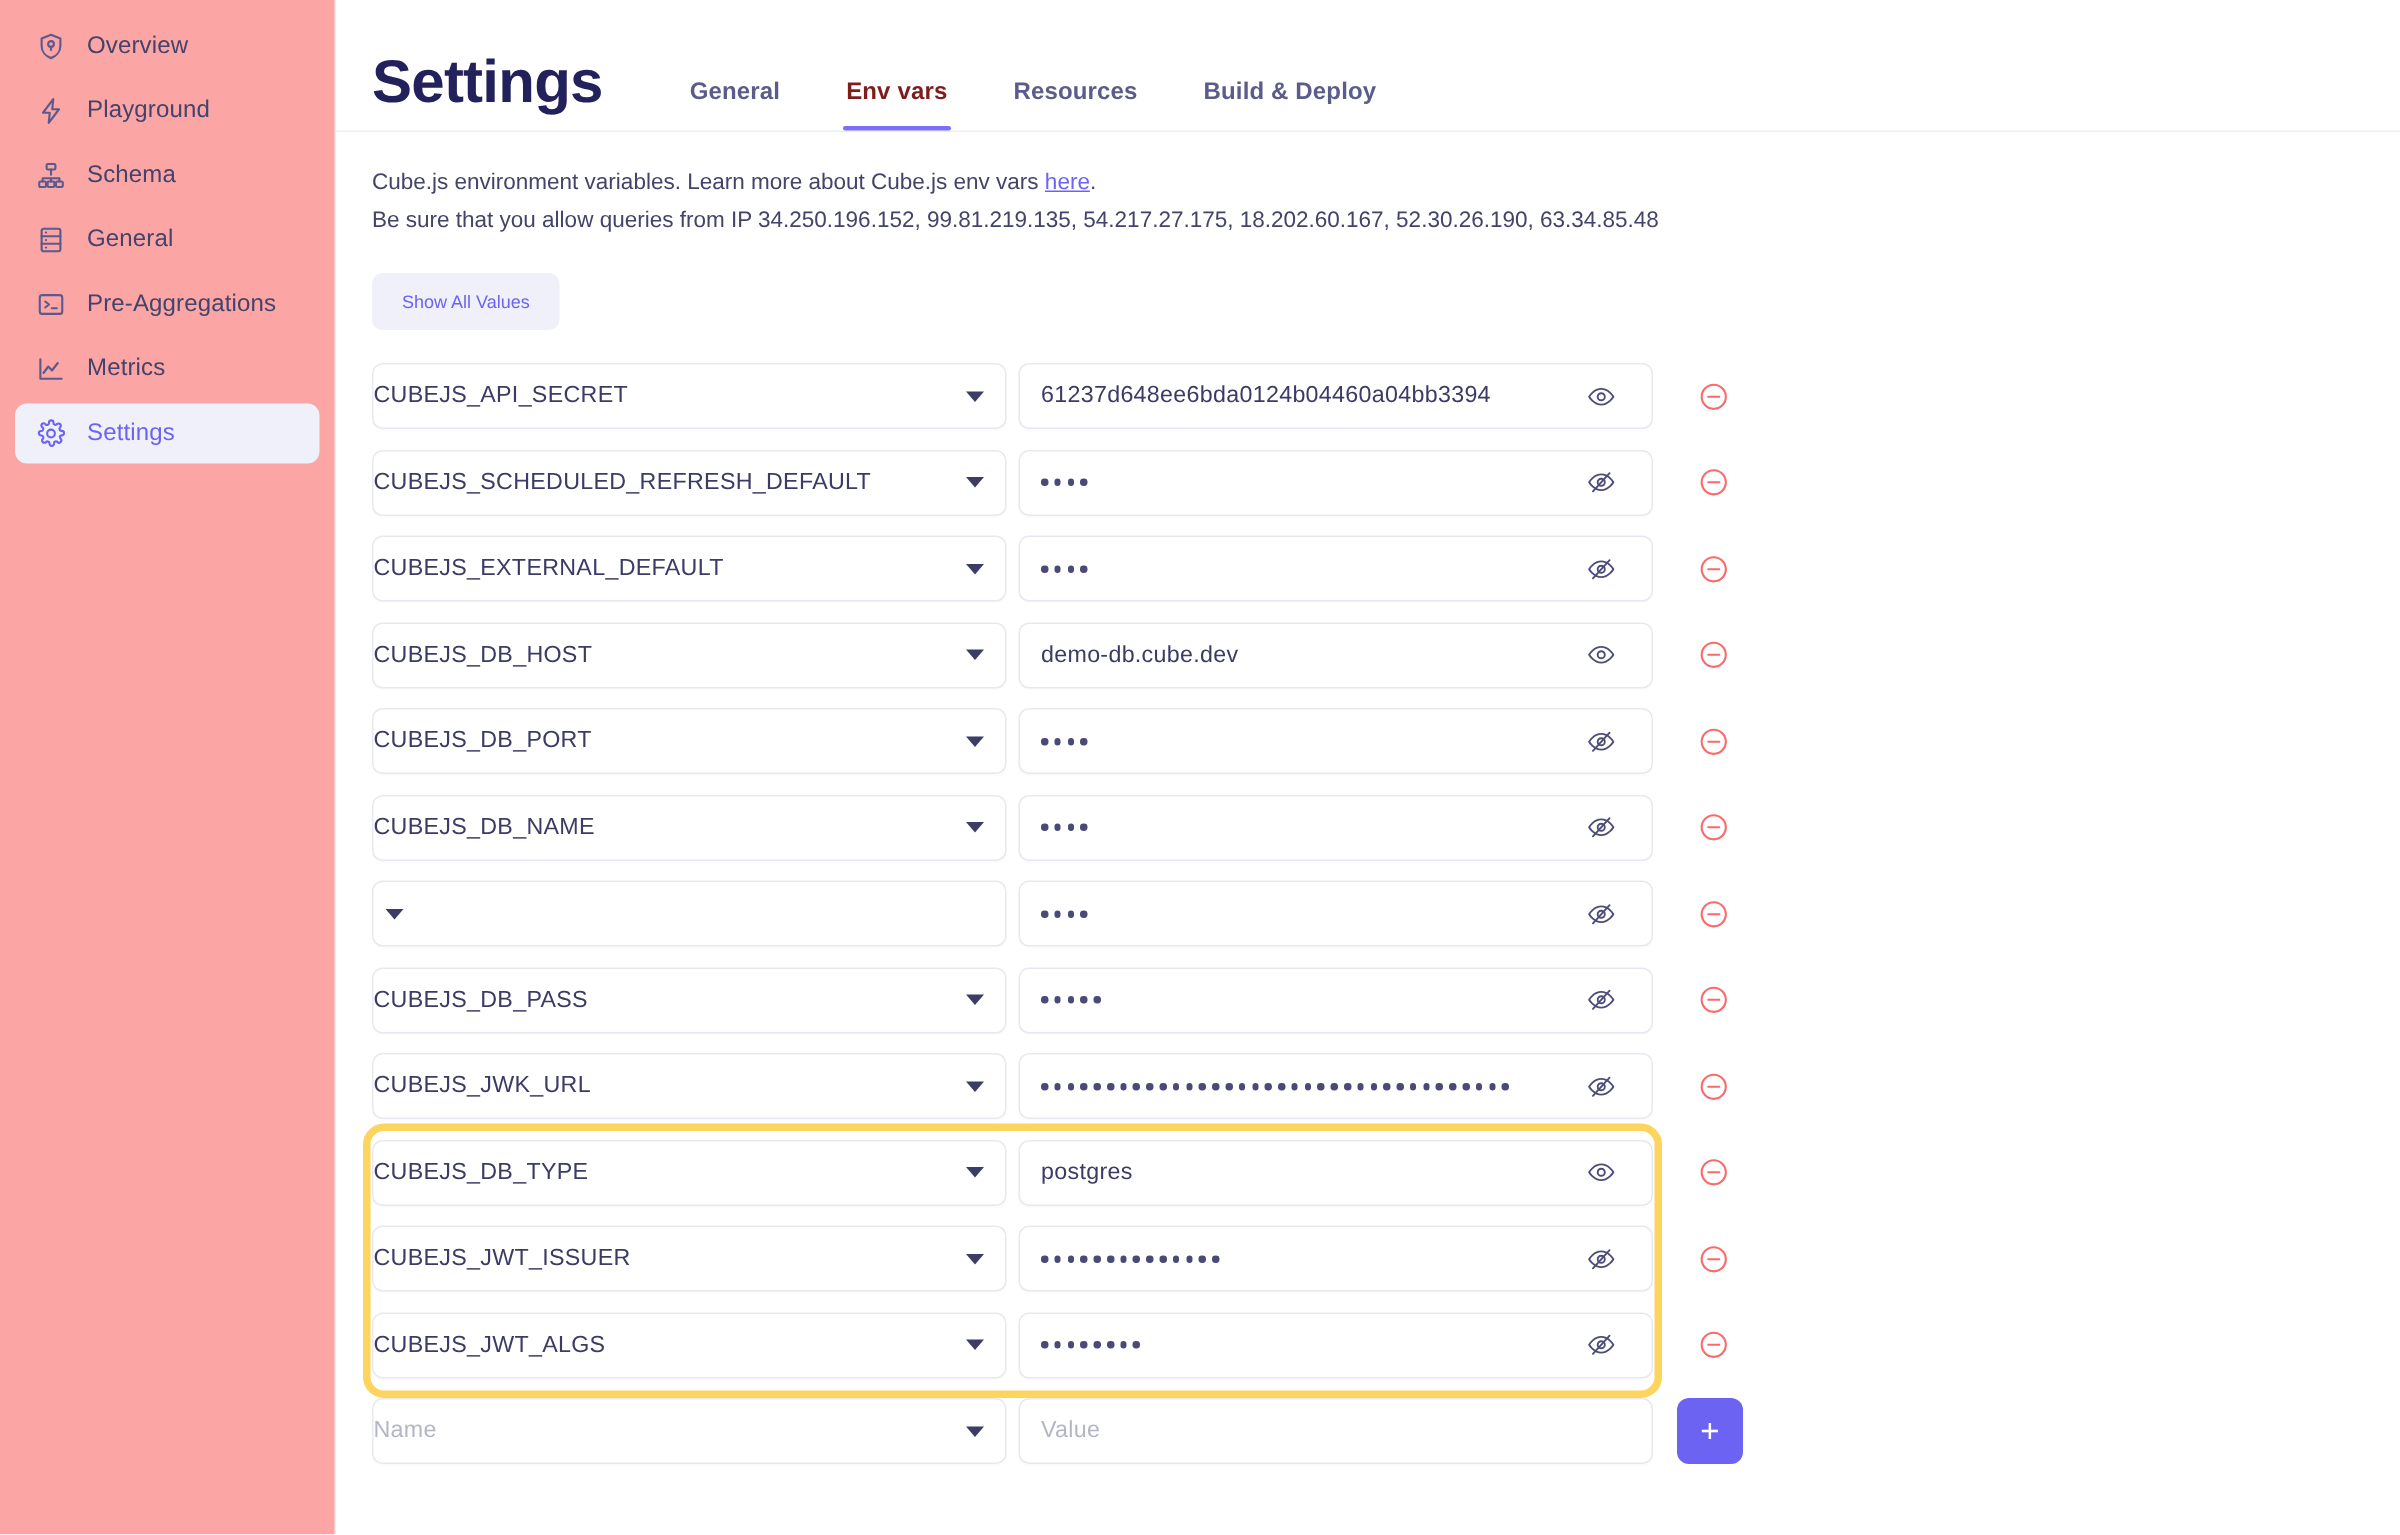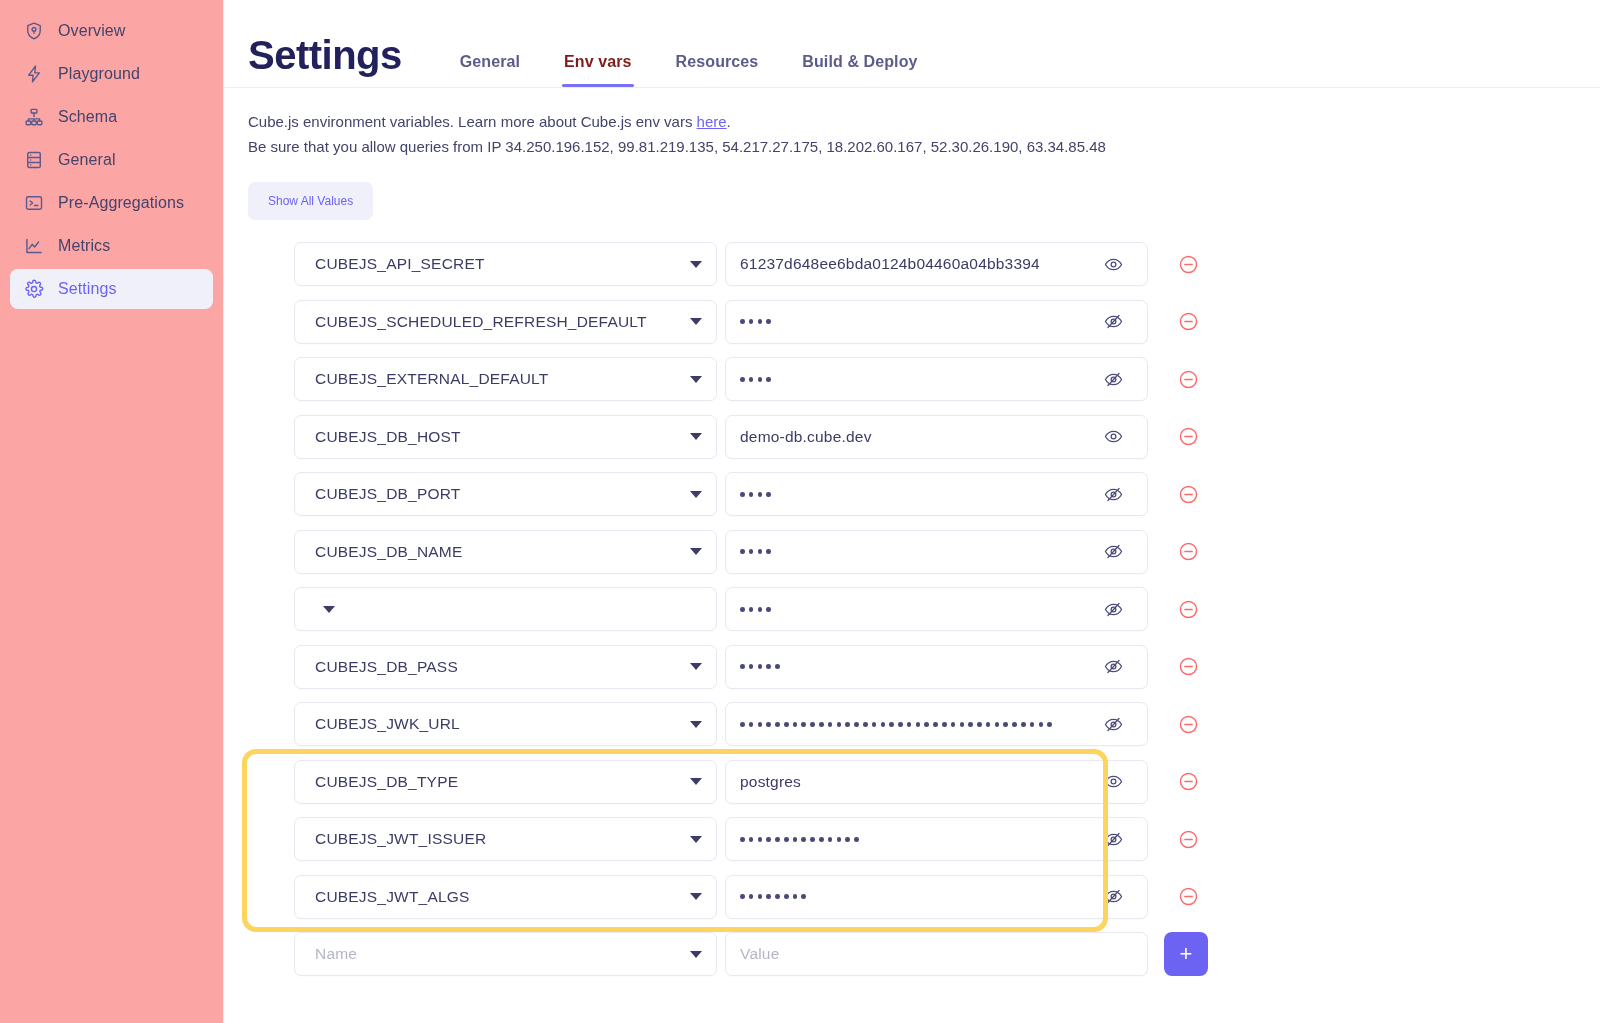--- a/index.html
+++ b/index.html
@@ -91,21 +91,21 @@
   }
   .cell {
     height: 44px;
     border: 1px solid #e8e9f0;
     border-radius: 7px;
     background: #fff;
     display: flex; align-items: center;
     position: relative;
     box-shadow: 0 1px 1px rgba(20,20,60,0.02);
   }
-  .cell-name { width: 423px; min-width:423px; padding: 0 14px 0 20px; margin-left: 46px; }
+  .cell-name { width: 423px; min-width:423px; padding: 0 14px 0 0; }
   .cell-val  { width: 423px; min-width:423px; padding: 0 24px 0 14px; flex: 0 0 423px; }
   .cell-name .txt, .cell-val .txt {
     font-size: 15.5px; color: #3b3b66; flex:1;
     white-space: nowrap; overflow: hidden; text-overflow: ellipsis;
     letter-spacing: .2px;
   }
   .cell .placeholder { color: #b4b6c6; }
   .caret {
     width: 0; height: 0;
     border-left: 6px solid transparent;

